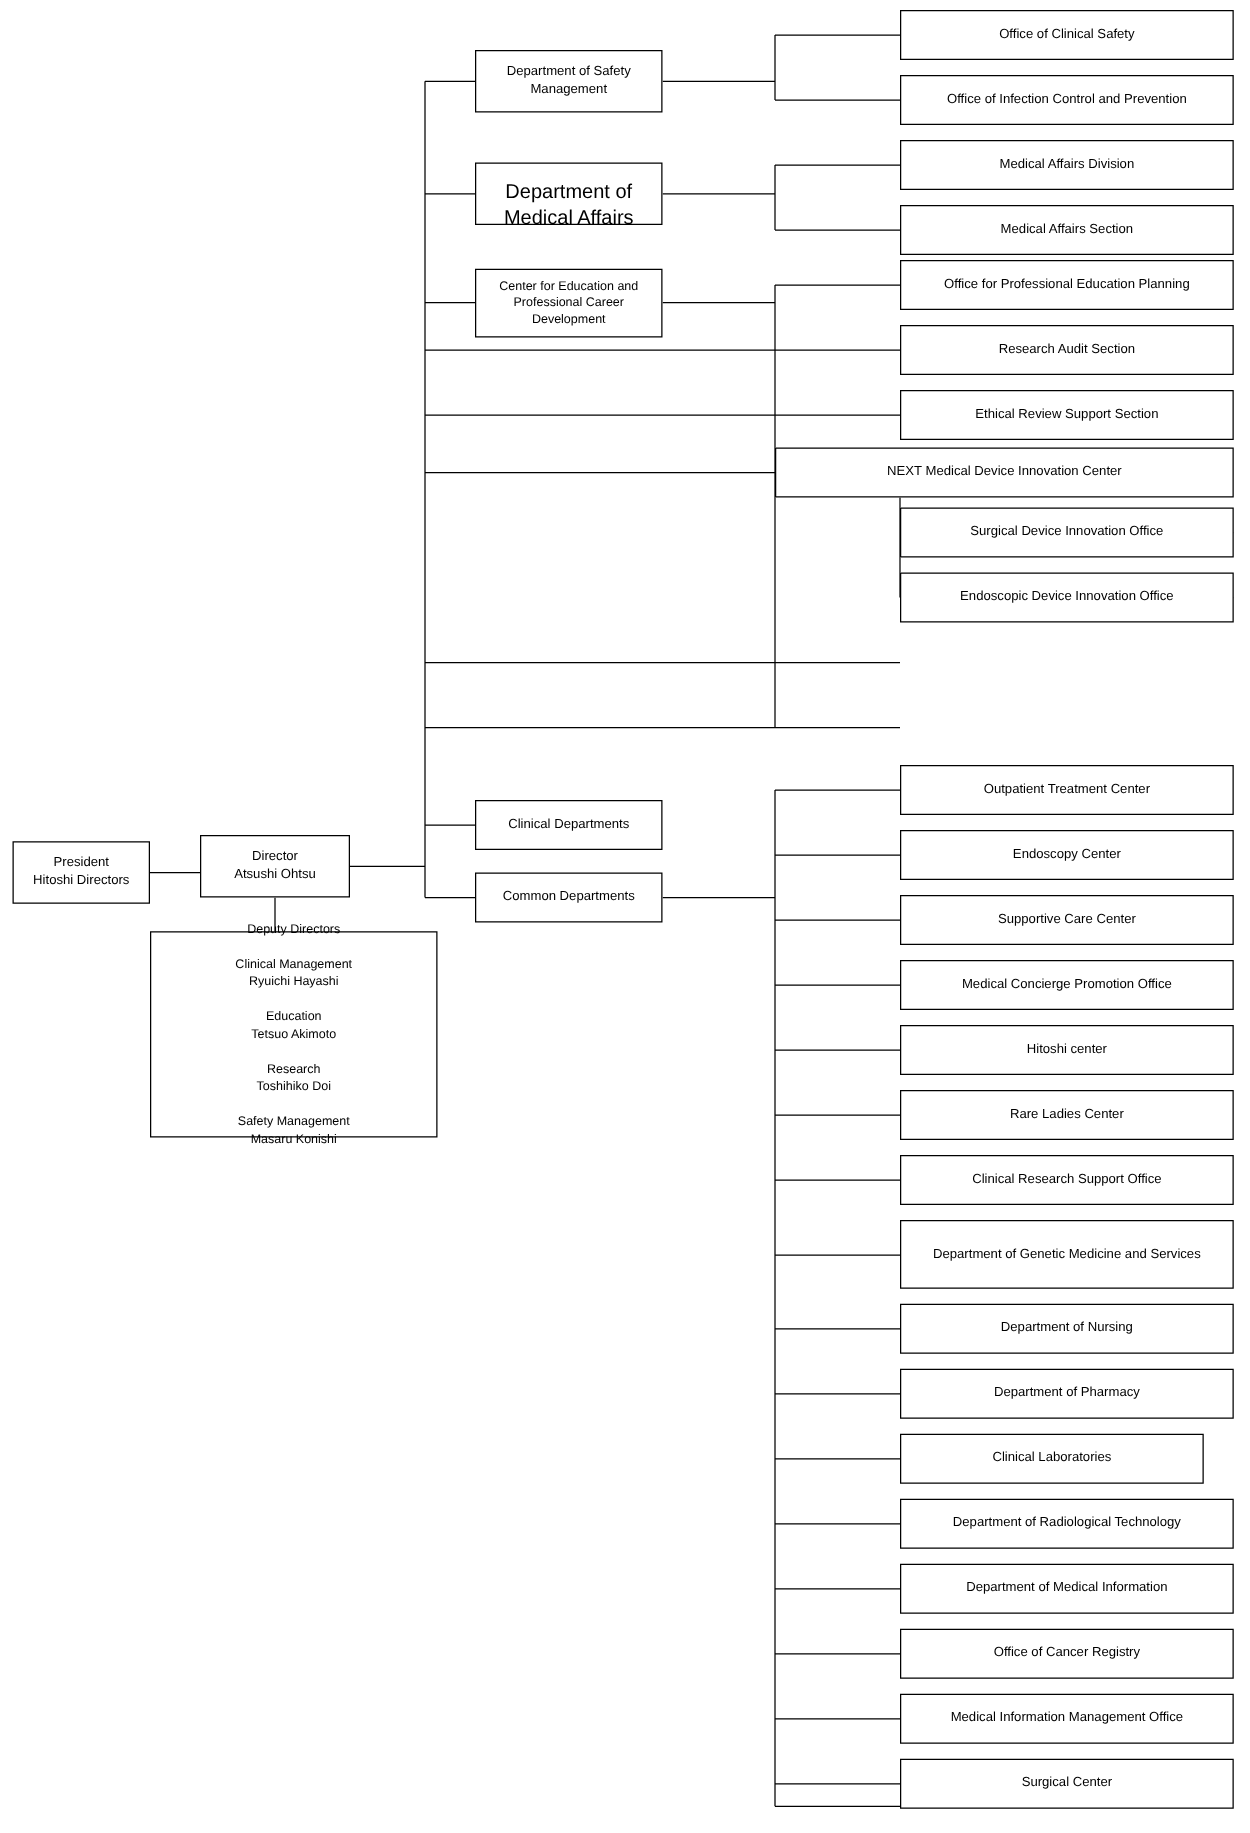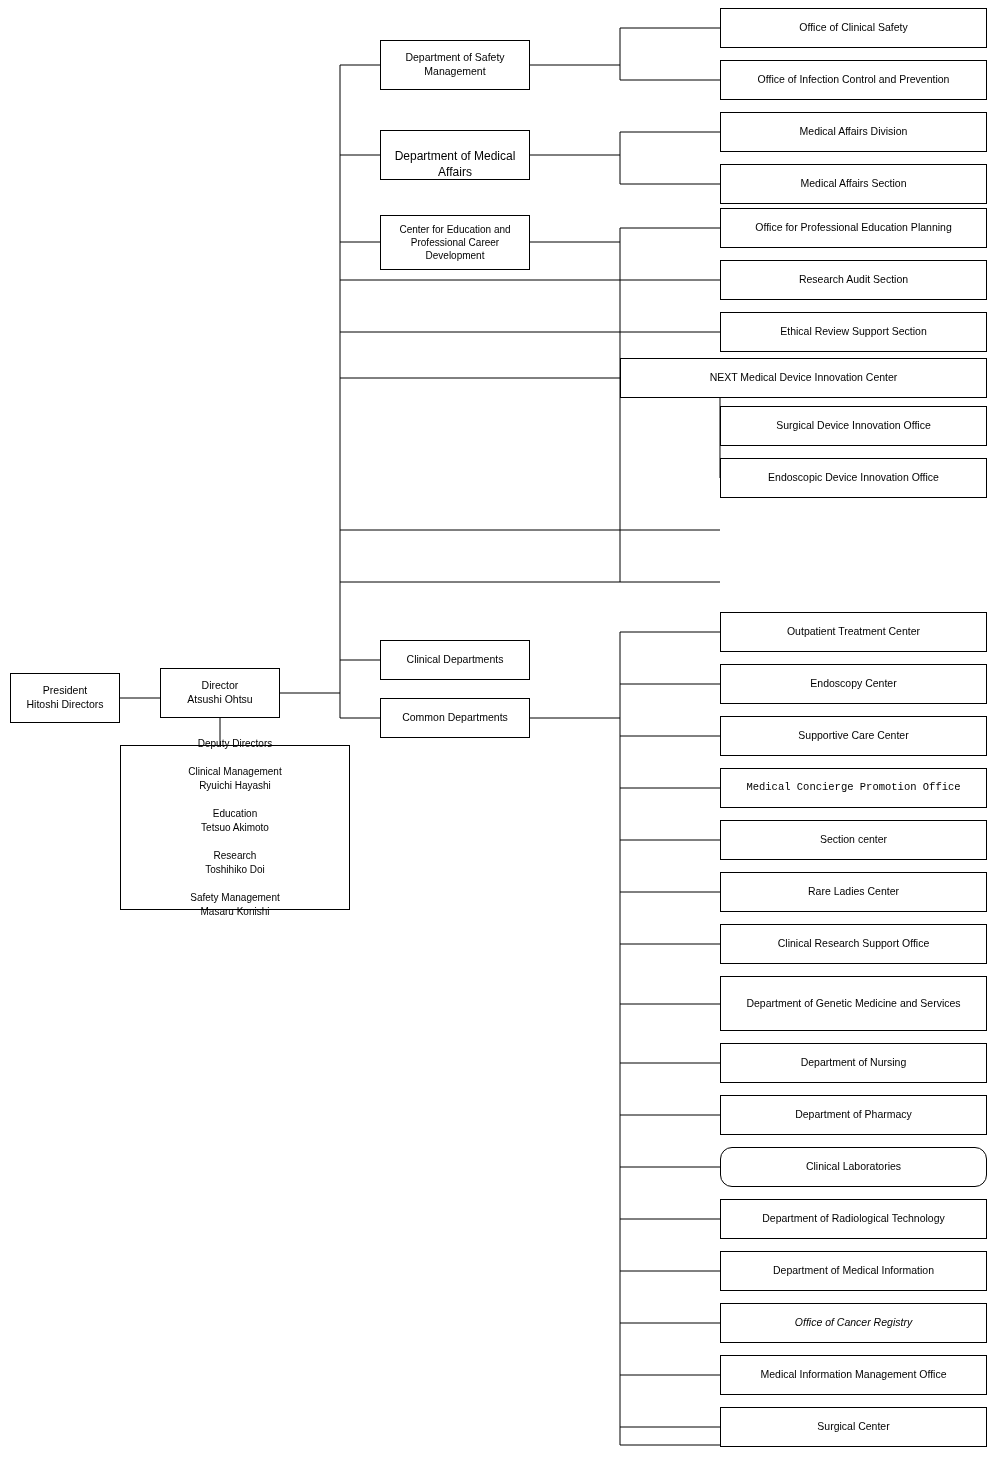--- a/index.html
+++ b/index.html
@@ -173,21 +173,21 @@
 
 Safety Management
 Masaru Konishi</span>
 </div>
 
 <div class="box node" style="left:380px; top:40px; width:150px; height:50px;">
   <span style="white-space:pre-line; font-size:10.5px;">Department of Safety Management</span>
 </div>
 
 <div class="box node" style="left:380px; top:130px; width:150px; height:50px;">
-  <span style="white-space:pre-line; font-size:12px;margin-top:20px;">Department of Medical Affairs</span>
+  <span style="white-space:pre-line; font-size:16px;margin-top:20px;">Department of Medical Affairs</span>
 </div>
 
 <div class="box node" style="left:380px; top:215px; width:150px; height:55px;">
   <span style="white-space:pre-line; font-size:10px;">Center for Education and Professional Career Development</span>
 </div>
 
 <div class="box node" style="left:380px; top:640px; width:150px; height:40px;">
   <span style="font-size:10.5px;">Clinical Departments</span>
 </div>
 
@@ -243,25 +243,25 @@
 
 <div class="box node" style="left:720px; top:664px; width:267px; height:40px;">
   <span style="font-size:10.5px;">Endoscopy Center</span>
 </div>
 
 <div class="box node" style="left:720px; top:716px; width:267px; height:40px;">
   <span style="font-size:10.5px;">Supportive Care Center</span>
 </div>
 
 <div class="box node" style="left:720px; top:768px; width:267px; height:40px;">
-  <span style="font-size:10.5px;font-family:Liberation Mono, monospace;">Medical Concierge Promotion Office</span>
+  <span style="font-size:10.5px;">Medical Concierge Promotion Office</span>
 </div>
 
 <div class="box node" style="left:720px; top:820px; width:267px; height:40px;">
-  <span style="font-size:10.5px;">Section center</span>
+  <span style="font-size:10.5px;">Hitoshi center</span>
 </div>
 
 <div class="box node" style="left:720px; top:872px; width:267px; height:40px;">
   <span style="font-size:10.5px;">Rare Ladies Center</span>
 </div>
 
 <div class="box node" style="left:720px; top:924px; width:267px; height:40px;">
   <span style="font-size:10.5px;">Clinical Research Support Office</span>
 </div>
 
@@ -270,34 +270,34 @@
 </div>
 
 <div class="box node" style="left:720px; top:1043px; width:267px; height:40px;">
   <span style="font-size:10.5px;">Department of Nursing</span>
 </div>
 
 <div class="box node" style="left:720px; top:1095px; width:267px; height:40px;">
   <span style="font-size:10.5px;">Department of Pharmacy</span>
 </div>
 
-<div class="box node" style="left:720px; top:1147px; width:267px; height:40px;border-radius:12px;">
+<div class="box node" style="left:720px; top:1147px; width:243px; height:40px;">
   <span style="font-size:10.5px;">Clinical Laboratories</span>
 </div>
 
 <div class="box node" style="left:720px; top:1199px; width:267px; height:40px;">
   <span style="font-size:10.5px;">Department of Radiological Technology</span>
 </div>
 
 <div class="box node" style="left:720px; top:1251px; width:267px; height:40px;">
   <span style="font-size:10.5px;">Department of Medical Information</span>
 </div>
 
 <div class="box node" style="left:720px; top:1303px; width:267px; height:40px;">
-  <span style="font-size:10.5px;font-style:italic;">Office of Cancer Registry</span>
+  <span style="font-size:10.5px;">Office of Cancer Registry</span>
 </div>
 
 <div class="box node" style="left:720px; top:1355px; width:267px; height:40px;">
   <span style="font-size:10.5px;">Medical Information Management Office</span>
 </div>
 
 <div class="box node" style="left:720px; top:1407px; width:267px; height:40px;">
   <span style="font-size:10.5px;">Surgical Center</span>
 </div>
 

